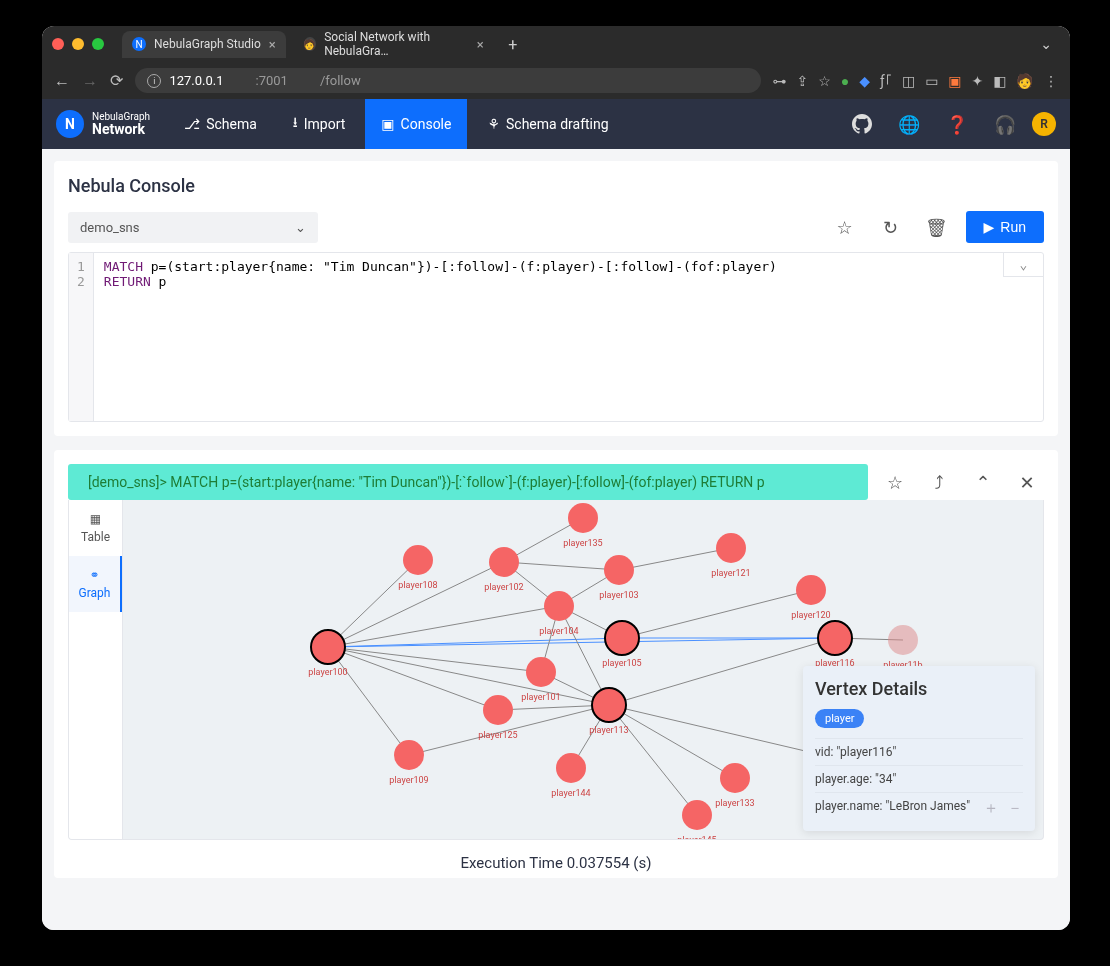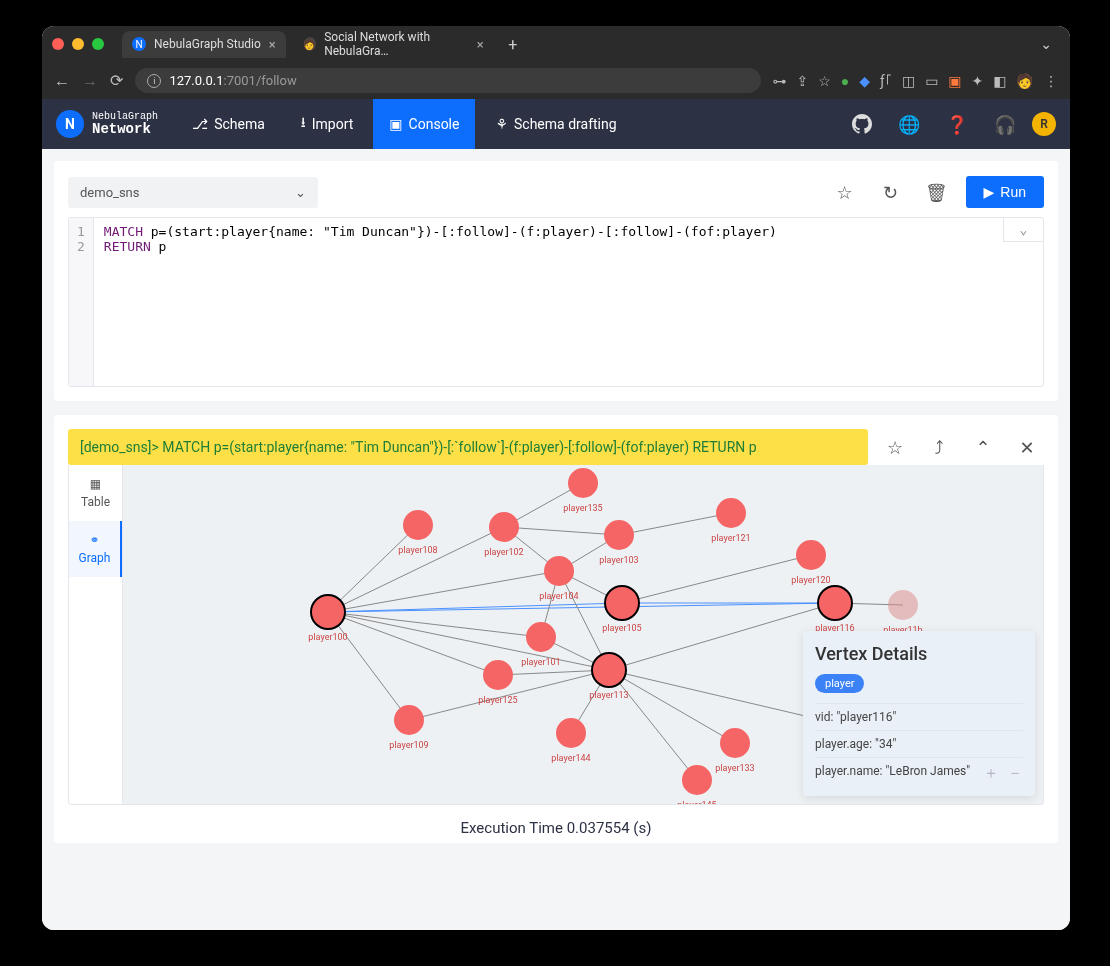--- a/index.html
+++ b/index.html
@@ -19,29 +19,29 @@
 .tab .favicon { width: 14px; height: 14px; border-radius: 50%; display: inline-flex; align-items: center; justify-content: center; font-size: 10px; }
 .tab .tab-close { opacity: 0.7; font-size: 13px; }
 .new-tab { width: 22px; height: 22px; display: flex; align-items: center; justify-content: center; font-size: 16px; color: #ccc; cursor: pointer; }
 .chevron-down { margin-left: auto; color: #ccc; font-size: 14px; padding: 4px 8px; cursor: pointer; }
 .addr-bar { display: flex; align-items: center; gap: 12px; padding: 6px 12px; background: #2b2b2b; }
 .nav-btn { color: #bbb; font-size: 16px; cursor: pointer; }
 .nav-btn.disabled { color: #666; }
 .url-box { flex: 1; background: #3c3c3c; border-radius: 20px; padding: 5px 12px; display: flex; align-items: center; gap: 8px; font-size: 13px; color: #ccc; }
 .url-box .info-icon { width: 14px; height: 14px; border: 1px solid #aaa; border-radius: 50%; display: inline-flex; align-items: center; justify-content: center; font-size: 9px; }
 .url-host { color: #fff; }
-.url-path { color: #9a9a9a; }
+.url-path { color: #9a9a9a; margin-left: 32px; }
 .ext-icons { display: flex; gap: 10px; align-items: center; font-size: 14px; color: #bbb; }
 .ext-icons span { cursor: pointer; }
 
 
 .app-header { background: #2c3244; color: #fff; display: flex; align-items: center; height: 50px; padding: 0 14px; gap: 4px; }
 .logo { display: flex; align-items: center; gap: 8px; margin-right: 14px; }
 .logo-mark { width: 28px; height: 28px; border-radius: 50%; background: #0d6efd; display: flex; align-items: center; justify-content: center; color: #fff; font-weight: bold; font-size: 14px; }
-.logo-text { font-size: 10px; line-height: 1.1; font-family: Liberation Mono, monospace; }
+.logo-text { font-size: 10px; line-height: 1.1; }
 .logo-text b { font-size: 14px; }
 .nav-item { display: flex; align-items: center; gap: 6px; padding: 0 16px; height: 50px; font-size: 14px; cursor: pointer; }
 .nav-item.active { background: #0d6efd; }
 .nav-spacer { flex: 1; }
 .header-icon { width: 32px; height: 32px; display: flex; align-items: center; justify-content: center; cursor: pointer; font-size: 18px; color: #ddd; margin: 0 6px; }
 .avatar { width: 24px; height: 24px; border-radius: 50%; background: #f5b301; color: #333; display: flex; align-items: center; justify-content: center; font-size: 12px; font-weight: 600; }
 
 
 .content { flex: 1; background: #f4f5f7; overflow: auto; padding: 12px; }
 .card { background: #fff; border-radius: 4px; padding: 14px; margin-bottom: 14px; }
@@ -51,21 +51,21 @@
 .action-icon { width: 34px; height: 34px; display: flex; align-items: center; justify-content: center; cursor: pointer; color: #555; font-size: 18px; }
 .run-btn { background: #0d6efd; color: #fff; border: none; padding: 8px 18px; border-radius: 3px; font-size: 14px; cursor: pointer; display: flex; align-items: center; gap: 6px; }
 .editor { display: flex; border: 1px solid #e4e6eb; border-radius: 3px; min-height: 170px; font-family: Menlo, Consolas, monospace; font-size: 13px; background: #fff; position: relative; }
 .gutter { background: #f7f7f9; color: #999; padding: 6px 8px; text-align: right; border-right: 1px solid #e4e6eb; }
 .code { padding: 6px 10px; white-space: pre; flex: 1; }
 .kw { color: #701a75; }
 .editor-toggle { position: absolute; top: 0; right: 0; width: 40px; height: 24px; border: 1px solid #e4e6eb; border-top: none; border-right: none; display: flex; align-items: center; justify-content: center; color: #888; cursor: pointer; }
 
 
 .result-head { display: flex; align-items: center; gap: 10px; margin-bottom: 0; }
-.query-bar { flex: 1; background: #fde047; color: #1e7d36; padding: 10px 12px; border-radius: 3px; font-size: 14px; white-space: nowrap; overflow: hidden; }
+.query-bar { flex: 1; background: #5eead4; color: #1e7d36; padding: 10px 20px; border-radius: 3px; font-size: 14px; white-space: nowrap; overflow: hidden; }
 .view-tabs { display: flex; flex-direction: column; width: 54px; background: #fff; border-right: 1px solid #e4e6eb; }
 .view-tab { display: flex; flex-direction: column; align-items: center; justify-content: center; padding: 12px 4px; font-size: 12px; color: #555; cursor: pointer; gap: 4px; }
 .view-tab.active { color: #0d6efd; border-right: 2px solid #0d6efd; background: #f2f6fd; }
 .result-body { display: flex; background: #edf1f4; height: 340px; position: relative; border: 1px solid #e4e6eb; border-top: none; border-radius: 0 0 4px 4px; overflow: hidden; }
 .graph-pane { flex: 1; position: relative; }
 .graph-svg { position: absolute; inset: 0; width: 100%; height: 100%; }
 .node { fill: #f56565; }
 .node.sel { stroke: #000; stroke-width: 2; }
 .node.dim { fill: #d88; opacity: .5; }
 .nlabel { font-size: 9px; fill: #c44; text-anchor: middle; }
@@ -165,20 +165,21 @@
       </div>
     <div class="header-icon">🌐</div>
     <div class="header-icon">❓</div>
     <div class="header-icon">🎧</div>
     <div class="avatar">R</div>
   </div>
 
   <div class="content">
 
     <div class="card">
+      <div class="console-title">Nebula Console</div>
       <div class="console-row">
         <div class="space-select">
           <span>demo_sns</span>
           <span>⌄</span>
         </div>
         <div style="flex:1"></div>
         <div class="action-icon">☆</div>
         <div class="action-icon">↻</div>
         <div class="action-icon">🗑</div>
         <button class="run-btn">

